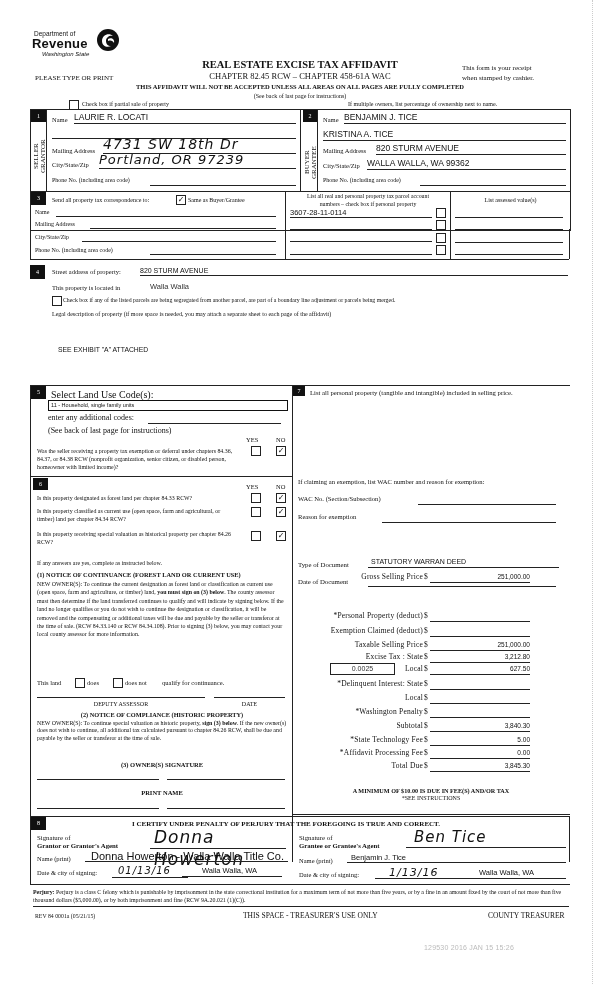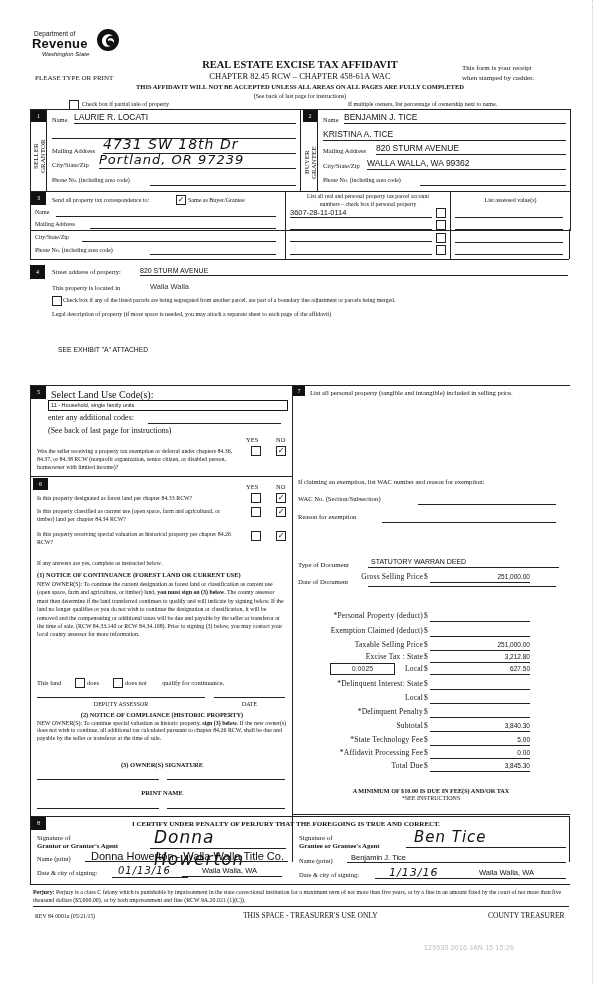--- a/index.html
+++ b/index.html
@@ -252,21 +252,21 @@
   <span class="amt-label">*Delinquent Interest: State</span>
     <span class="amt-dollar">$</span>
   <span class="amt-field"></span>
 </div>
 <div class="amt-row" style="top:693px;">
   <span class="amt-label">Local</span>
     <span class="amt-dollar">$</span>
   <span class="amt-field"></span>
 </div>
 <div class="amt-row" style="top:707px;">
-  <span class="amt-label">*Delinquent Penalty</span>
+  <span class="amt-label">*Washington Penalty</span>
     <span class="amt-dollar">$</span>
   <span class="amt-field"></span>
 </div>
 <div class="amt-row" style="top:721px;">
   <span class="amt-label">Subtotal</span>
     <span class="amt-dollar">$</span>
   <span class="amt-field">3,840.30</span>
 </div>
 <div class="amt-row" style="top:735px;">
   <span class="amt-label">*State Technology Fee</span>

